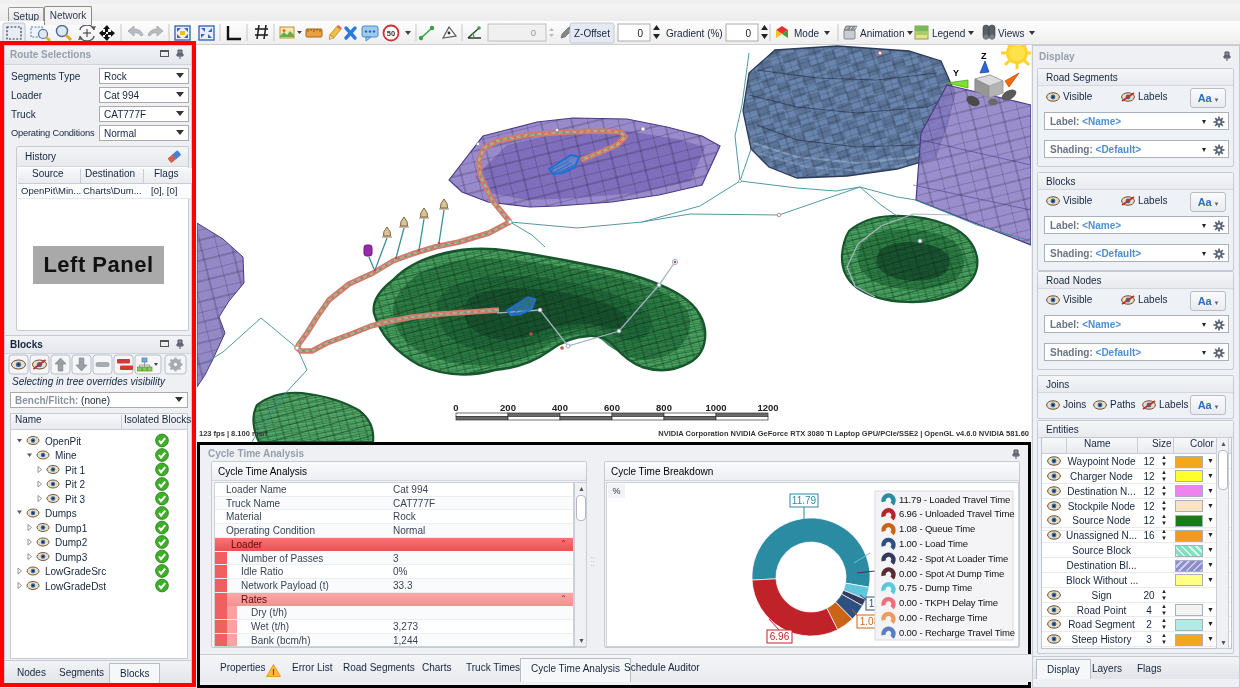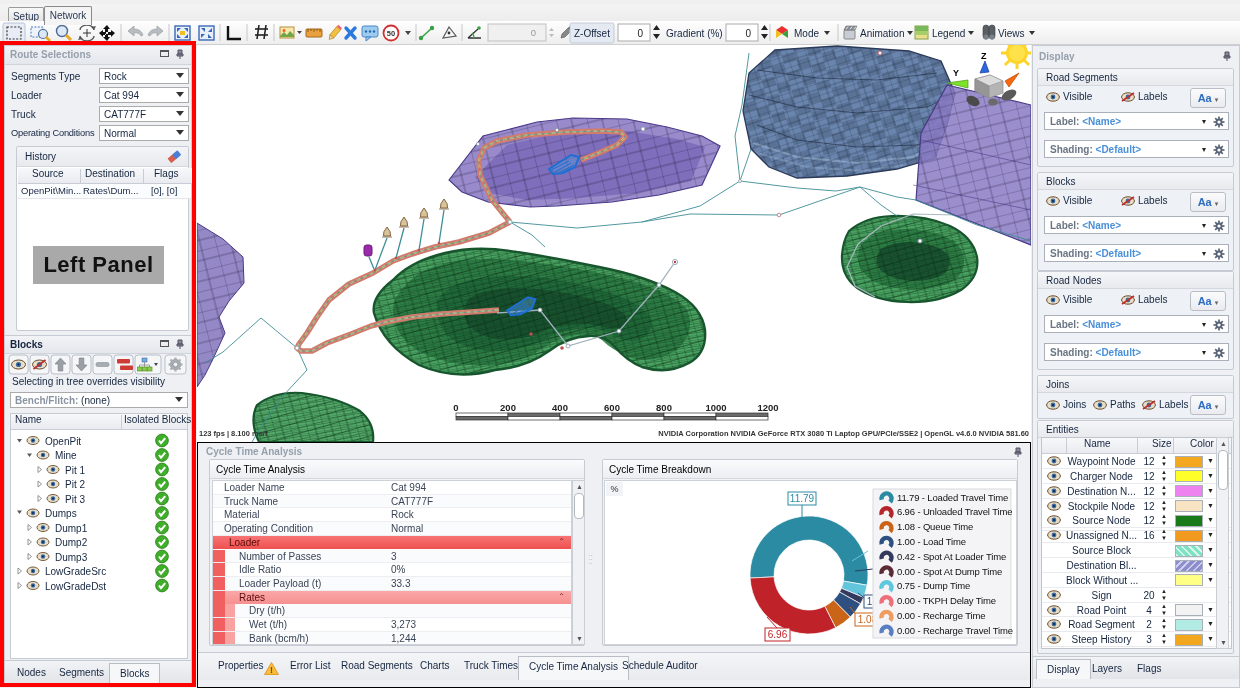--- a/index.html
+++ b/index.html
@@ -31,21 +31,21 @@
 .gridhead { background:linear-gradient(#f7f8fa,#e9ebf0); border-bottom:1px solid #c8ccd4; color:#15253f; }
 
 
 #redrect { left:0px; top:41px; width:196px; height:646px; border:4px solid #fe0000; z-index:50;}
 #lpbox { left:33px; top:246px; width:131px; height:38px; background:#a9a9a9; z-index:51; text-align:center; line-height:38px; font-size:22px; font-weight:bold; color:#111; letter-spacing:0.5px;}
 
 
 #viewport { left:197px; top:45px; width:834px; height:397px; background:#fff; }
 
 
-#bottompanel { left:197px; top:442px; width:834px; height:246px; background:#eef0f4; border:1px solid #000000; }
+#bottompanel { left:197px; top:442px; width:834px; height:246px; background:#eef0f4; border:3px solid #000000; }
 
 
 #rightpanel { left:1032px; top:45px; width:208px; height:643px; background:#eef0f4; border:1px solid #c6cad2;}
 
 .tabrow { position:absolute; background:linear-gradient(#f2f3f5,#e2e4e9); border-top:1px solid #c6cad2;}
 .btab { position:absolute; top:2px; height:20px; line-height:20px; padding:0 10px; color:#15253f; }
 .btab.active { background:#f6f7f9; border:1px solid #b9bdc6; border-bottom:none; }
 
 
 .dgroup { position:absolute; left:4px; width:197px; border:1px solid #c6cad2; border-radius:2px; background:#eef1f5;}
@@ -227,21 +227,21 @@
       </div>
       <div class="abs gridhead" style="left:1px;top:21px;width:176px;height:16px;">
         <span style="position:absolute;left:14px;">Source</span>
         <span style="position:absolute;left:67px;">Destination</span>
         <span style="position:absolute;left:136px;">Flags</span>
         <span style="position:absolute;left:62px;top:1px;width:1px;height:14px;background:#c8ccd4;"></span>
         <span style="position:absolute;left:125px;top:1px;width:1px;height:14px;background:#c8ccd4;"></span>
       </div>
       <div class="abs" style="left:1px;top:37px;width:173px;height:15px;background:#fbfcfd;border-bottom:1px solid #e4e6ea;color:#15253f;font-size:9.5px;">
         <span style="position:absolute;left:3px;top:1px;">OpenPit\Min...</span>
-        <span style="position:absolute;left:65px;top:1px;">Rates\Dum...</span>
+        <span style="position:absolute;left:65px;top:1px;">Charts\Dum...</span>
         <span style="position:absolute;left:133px;top:1px;">[0], [0]</span>
       </div>
     </div>
 
     <div class="abs" style="left:0;top:289px;width:186px;height:19px;background:linear-gradient(#f2f3f6,#e4e7ec);border-top:1px solid #c6cad2;border-bottom:1px solid #d0d4db;">
       <span style="position:absolute;left:5px;top:3px;font-weight:bold;color:#15253f;">Blocks</span>
       <span style="position:absolute;right:22px;top:4px;width:9px;height:7px;border:1px solid #555;border-top:2px solid #555;"></span>
       <svg style="position:absolute;right:7px;top:3px;" width="8" height="11" viewBox="0 0 8 11">
           <path d="M2 1h4v4h-4z M1 5h6v2h-6z M4 7v3" stroke="#556" stroke-width="1" fill="#889"></path>
         </svg>
@@ -295,21 +295,21 @@
             <g stroke-width="2.2" stroke="#a8adb3">
               <line x1="0" y1="-7" x2="0" y2="7"></line>
               <line x1="-7" y1="0" x2="7" y2="0"></line>
               <line x1="-5" y1="-5" x2="5" y2="5"></line>
               <line x1="-5" y1="5" x2="5" y2="-5"></line>
             </g>
             <circle r="2.4" fill="#eef0f4" stroke="#878d94"></circle>
           </g>
       </svg>
     </div>
-    <div class="abs" style="left:0;top:330px;width:167px;height:14px;text-align:center;color:#15253f;">Selecting in tree overrides visibility</div>
+    <div class="abs" style="left:0;top:330px;width:167px;height:14px;text-align:center;color:#15253f;font-style:italic;">Selecting in tree overrides visibility</div>
     <div class="combo" style="left:5px;top:346px;width:178px;height:16px;"><b style="color:#8a93a2;">Bench/Flitch:</b> (none)<span class="arr"></span></div>
 
     <div class="abs" style="left:5px;top:367px;width:178px;height:246px;background:#fff;border:1px solid #c6cad2;">
       <div class="abs gridhead" style="left:0;top:0;width:176px;height:16px;">
         <span style="position:absolute;left:4px;">Name</span>
         <span style="position:absolute;left:113px;white-space:nowrap;">Isolated Blocks</span>
         <span style="position:absolute;left:110px;top:1px;width:1px;height:14px;background:#c8ccd4;"></span>
       </div>
       <div id="tree" class="abs" style="left:0;top:19px;width:176px;height:228px;">
       <svg width="176" height="228" viewBox="0 0 176 228">
@@ -602,21 +602,21 @@
             <span style="position:absolute;left:26px;top:1px;color:#3a4556;">Number of Passes</span>
             <span style="position:absolute;left:178px;top:1px;color:#3a4556;">3</span>
           </div>
 <div class="abs" style="left:0;top:82.2px;width:360px;height:13.7px;background:#fff;border-bottom:1px solid #eceef2;">
             <span class="abs" style="left:0;top:0;width:12px;height:100%;background:#f06060;"></span>
             <span style="position:absolute;left:26px;top:1px;color:#3a4556;">Idle Ratio</span>
             <span style="position:absolute;left:178px;top:1px;color:#3a4556;">0%</span>
           </div>
 <div class="abs" style="left:0;top:95.9px;width:360px;height:13.7px;background:#fafbfd;border-bottom:1px solid #eceef2;">
             <span class="abs" style="left:0;top:0;width:12px;height:100%;background:#f06060;"></span>
-            <span style="position:absolute;left:26px;top:1px;color:#3a4556;">Loader Payload (t)</span>
+            <span style="position:absolute;left:26px;top:1px;color:#3a4556;">Network Payload (t)</span>
             <span style="position:absolute;left:178px;top:1px;color:#3a4556;text-align:right;">33.3</span>
           </div>
 <div class="abs" style="left:0;top:109.6px;width:360px;height:13.7px;">
             <span class="abs" style="left:0;top:0;width:12px;height:13.7px;background:#f06060;"></span>
             <span class="abs" style="left:12px;top:0;width:348px;height:13.7px;background:linear-gradient(#fba8a8,#f69090);"></span>
             <span style="position:absolute;left:26px;top:1px;color:#5a0c0c;z-index:2;">Rates</span>
             <span style="position:absolute;right:8px;top:1px;color:#7a2020;font-size:8px;z-index:2;">⌃</span>
           </div>
 <div class="abs" style="left:0;top:123.3px;width:360px;height:13.7px;background:#fafbfd;border-bottom:1px solid #eceef2;">
             <span class="abs" style="left:0;top:0;width:12px;height:100%;background:#f06060;"></span>

